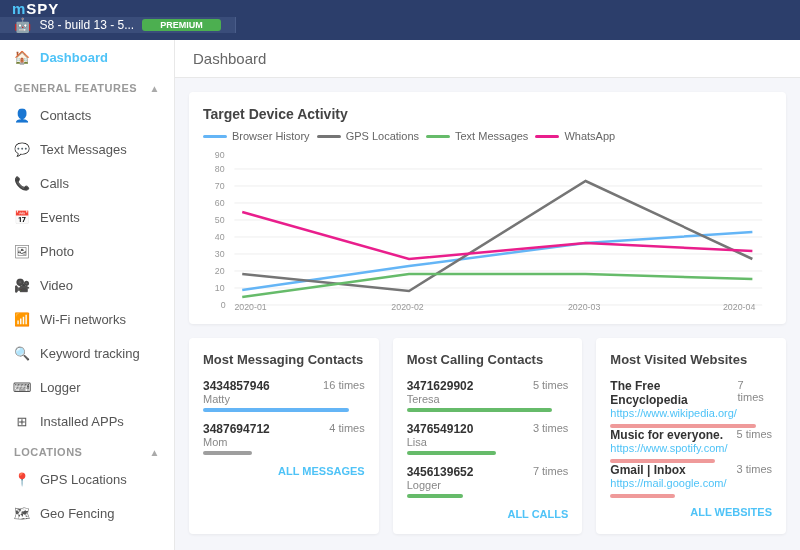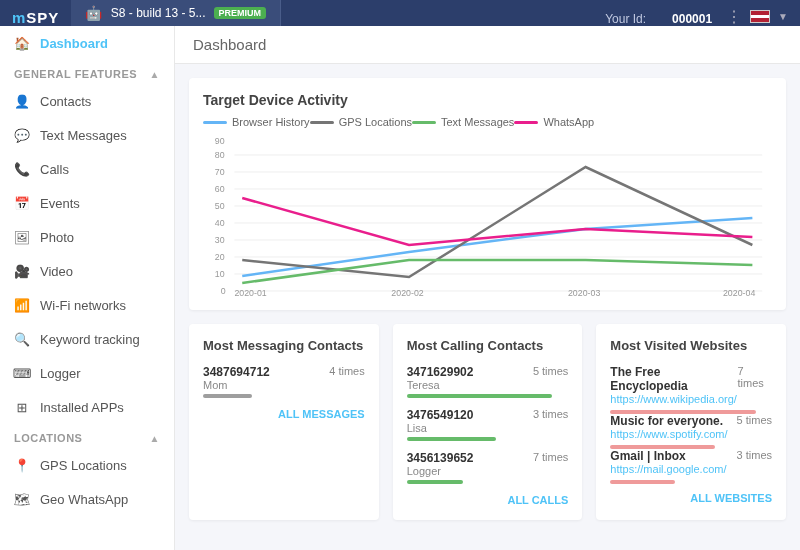--- a/index.html
+++ b/index.html
@@ -1,24 +1,24 @@
 <!DOCTYPE html>
 <html><head>
   <meta charset="utf-8">
   <style>
     * { box-sizing: border-box; margin: 0; padding: 0; }
     body { font-family: 'Segoe UI', Arial, sans-serif; font-size: 13px; background: #f5f6fa; display: flex; flex-direction: column; height: 550px; overflow: hidden; }
 
     
-    .topbar { display: flex; align-items: flex-end; background: #2c3e6b; height: 26px; color: white; flex-shrink: 0; }
+    .topbar { display: flex; align-items: flex-start; background: #2c3e6b; height: 40px; color: white; flex-shrink: 0; flex-direction: column; }
     .topbar-logo { background: #2c3e6b; padding: 0 12px; font-weight: bold; font-size: 15px; letter-spacing: 1px; }
     .topbar-logo span { color: #4fc3f7; }
     .topbar-logo b { color: white; }
     .topbar-device { background: #3a4d7a; padding: 0 14px; height: 100%; display: flex; align-items: center; gap: 8px; font-size: 12px; min-width: 175px; border-right: 1px solid #4a5d8a; }
-    .topbar-device .premium-badge { background: #4caf50; color: white; font-size: 9px; padding: 1px 5px; border-radius: 3px; font-weight: bold; }
+    .topbar-device .premium-badge { background: #4caf50; color: white; font-size: 9px; padding: 1px 18px; border-radius: 3px; font-weight: bold; }
     .topbar-user { margin-left: auto; padding: 0 14px; font-size: 12px; color: #c0c8e0; display: flex; align-items: center; gap: 26px; margin-top: 22px; }
     .topbar-user .uid { color: white; font-weight: 600; }
     .topbar-actions { display: flex; align-items: center; gap: 8px; padding-right: 12px; }
     .flag-icon { width: 20px; height: 13px; background: linear-gradient(to bottom, #b22234 33%, white 33%, white 66%, #b22234 66%); border: 1px solid #ccc; display: inline-block; }
     .dots-icon { color: #aab; font-size: 16px; cursor: pointer; }
 
     
     .main-layout { display: flex; flex: 1; overflow: hidden; }
 
     
@@ -33,21 +33,21 @@
     .content { flex: 1; overflow-y: auto; padding: 0; background: #f5f6fa; }
     .content-header { background: #fff; padding: 10px 18px; border-bottom: 1px solid #e8e8e8; font-size: 15px; color: #555; display: flex; align-items: center; justify-content: space-between; }
     .content-header .page-title { font-size: 15px; color: #666; }
 
     
     .dashboard-inner { padding: 14px; }
 
     
     .chart-panel { background: #fff; border-radius: 4px; padding: 14px; margin-bottom: 14px; box-shadow: 0 1px 3px rgba(0,0,0,0.06); }
     .chart-title { font-size: 14px; font-weight: 600; color: #444; margin-bottom: 8px; }
-    .chart-legend { display: flex; gap: 0; margin-bottom: 8px; flex-wrap: wrap; }
+    .chart-legend { display: flex; gap: 7px; margin-bottom: 8px; flex-wrap: wrap; }
     .legend-item { display: flex; align-items: center; gap: 5px; font-size: 11px; color: #666; }
     .legend-dot { width: 24px; height: 3px; border-radius: 2px; }
     .chart-area { position: relative; height: 160px; }
 
     
     .stats-row { display: flex; gap: 14px; margin-bottom: 14px; }
     .stat-panel { background: #fff; border-radius: 4px; padding: 14px; box-shadow: 0 1px 3px rgba(0,0,0,0.06); flex: 1; }
     .stat-panel-title { font-size: 13px; font-weight: 700; color: #444; margin-bottom: 12px; }
     .stat-entry { margin-bottom: 10px; }
     .stat-entry-top { display: flex; justify-content: space-between; align-items: flex-start; margin-bottom: 2px; }
@@ -150,21 +150,21 @@
     <div class="sidebar-section-header">
       <span>LOCATIONS</span>
       <span class="chevron">▲</span>
     </div>
     <div class="sidebar-nav-item">
       <span class="nav-icon">📍</span>
       <span>GPS Locations</span>
     </div>
     <div class="sidebar-nav-item">
       <span class="nav-icon">🗺</span>
-      <span>Geo WhatsApp</span>
+      <span>Geo Fencing</span>
     </div>
   </div>
 
   <div class="content">
     <div class="content-header">
       <span class="page-title">Dashboard</span>
     </div>
 
     <div class="dashboard-inner">
 
@@ -226,20 +226,30 @@
             <polyline points="40,62 210,109 390,93 560,101" fill="none" stroke="#e91e8c" stroke-width="2.5"></polyline>
           </svg>
         </div>
       </div>
 
       <div class="stats-row">
 
         <div class="stat-panel">
           <div class="stat-panel-title">Most Messaging Contacts</div>
 
+          <div class="stat-entry">
+            <div class="stat-entry-top">
+              <div>
+                <div class="stat-entry-name">3434857946</div>
+                <div class="stat-entry-sub">Matty</div>
+              </div>
+              <div class="stat-entry-count">16 times</div>
+            </div>
+            <div class="stat-bar" style="background:#64b5f6; width:90%;"></div>
+          </div>
 
 
           <div class="stat-entry">
             <div class="stat-entry-top">
               <div>
                 <div class="stat-entry-name">3487694712</div>
                 <div class="stat-entry-sub">Mom</div>
               </div>
               <div class="stat-entry-count">4 times</div>
             </div>

